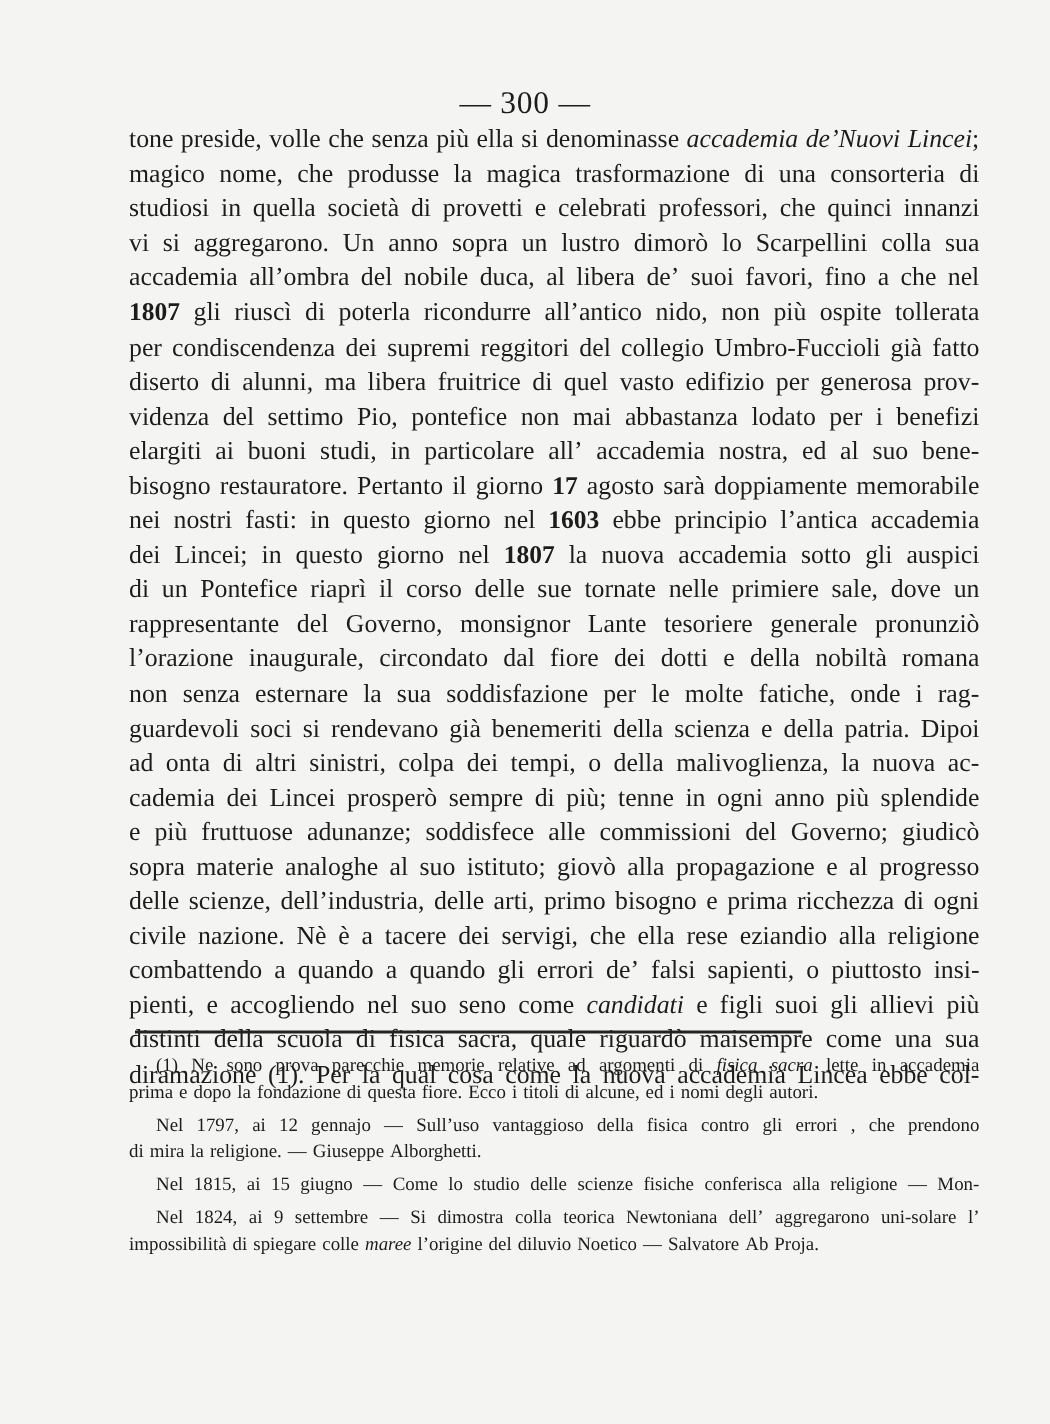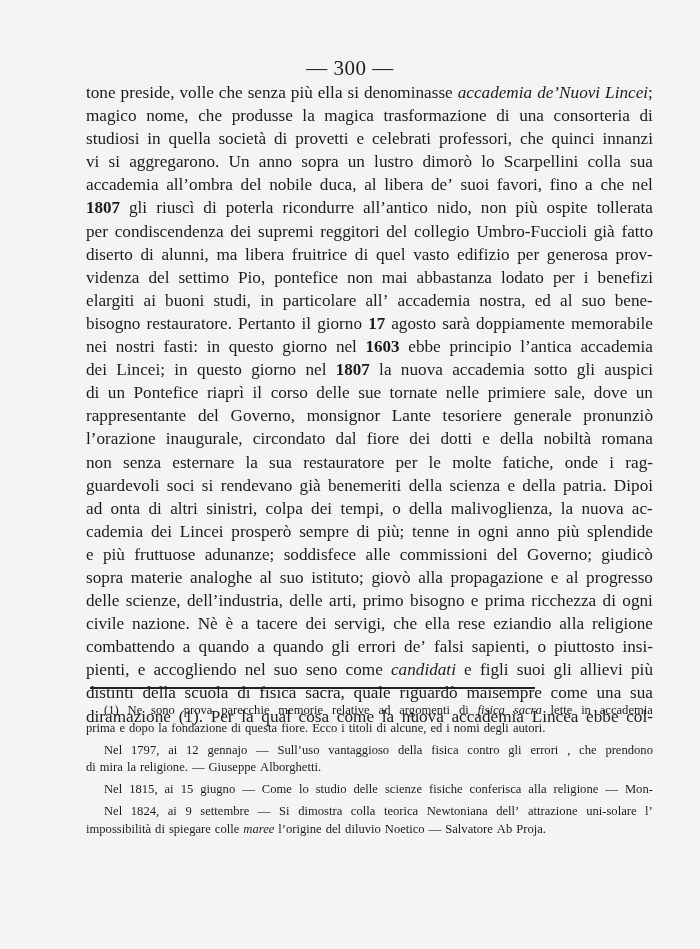--- a/index.html
+++ b/index.html
@@ -267,21 +267,21 @@
         <span class="w">della</span>
         <span class="w">nobiltà</span>
         <span class="w">romana</span>
       </div>
       <div class="line">
         <span class="w">non</span>
         <span class="w">senza</span>
         <span class="w">esternare</span>
         <span class="w">la</span>
         <span class="w">sua</span>
-        <span class="w">restauratore</span>
+        <span class="w">soddisfazione</span>
         <span class="w">per</span>
         <span class="w">le</span>
         <span class="w">molte</span>
         <span class="w">fatiche,</span>
         <span class="w">onde</span>
         <span class="w">i</span>
         <span class="w">rag-</span>
       </div>
       <div class="line">
         <span class="w">guardevoli</span>
@@ -546,21 +546,21 @@
           <span class="w">ai</span>
           <span class="w">9</span>
           <span class="w">settembre</span>
           <span class="w">—</span>
           <span class="w">Si</span>
           <span class="w">dimostra</span>
           <span class="w">colla</span>
           <span class="w">teorica</span>
           <span class="w">Newtoniana</span>
           <span class="w">dell’</span>
-          <span class="w">attrazione</span>
+          <span class="w">aggregarono</span>
           <span class="w">uni-solare</span>
           <span class="w">l’</span>
         </div>
         <div class="fn-line last">
           <span class="w">impossibilità</span>
           <span class="w">di</span>
           <span class="w">spiegare</span>
           <span class="w">colle</span>
           <span class="w"><em>maree</em></span>
           <span class="w">l’origine</span>

